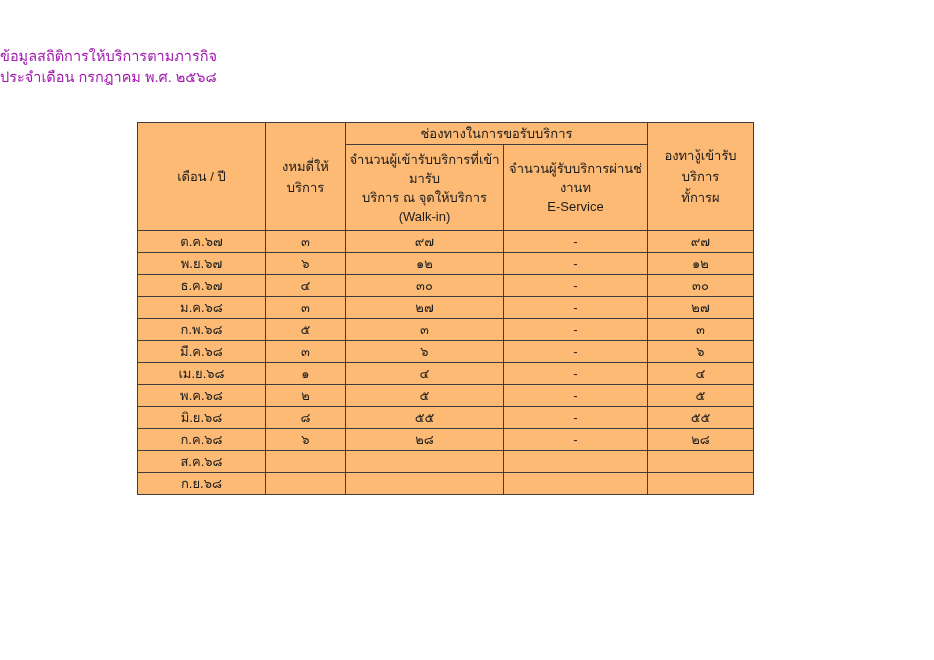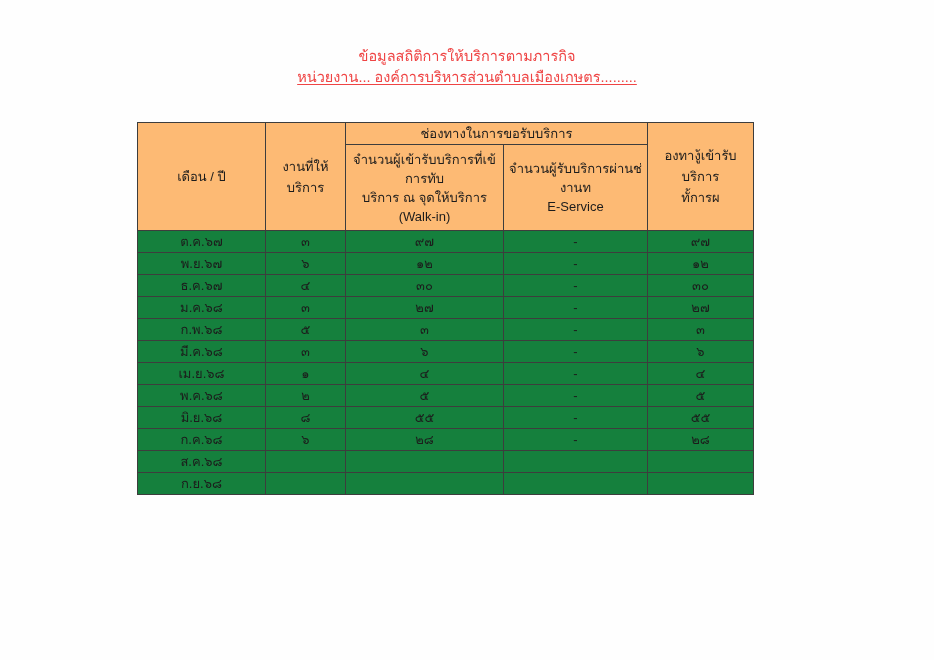--- a/index.html
+++ b/index.html
@@ -9,24 +9,24 @@
     font-family: "Liberation Sans", sans-serif;
     color: #1c1c1c;
     position: relative;
     overflow: hidden;
   }
   .page { position: absolute; inset: 0; background: #fefefe; }
 
   .title-block {
     position: absolute;
     top: 46px; left: 0; right: 0;
-    text-align: center;
+    text-align: left;
     font-size: 14.5px;
     line-height: 21px;
-    color: #ef4444;
+    color: #a21caf;
   }
   .title-block .line { white-space: pre; }
   .unit-line { text-decoration: underline; text-underline-offset: 2px; }
 
   table.stats {
     position: absolute;
     left: 137px; top: 122px;
     width: 616px;
     border-collapse: collapse;
     table-layout: fixed;
@@ -38,59 +38,59 @@
     text-align: center;
     vertical-align: middle;
     font-weight: normal;
     padding: 0 2px;
     overflow: hidden;
   }
   .stats thead th { background: #fdba74; }
   .stats .group-row th { height: 21px; }
   .stats .sub-row th { height: 85px; line-height: 19px; }
   .stats tbody tr { height: 22px; }
-  .stats tbody td { background: #15803d; }
+  .stats tbody td { background: #fdba74; }
 
   .col-month   { width: 128px; }
   .col-service { width: 80px; }
   .col-walkin  { width: 158px; }
   .col-eserv   { width: 144px; }
   .col-total   { width: 106px; }
 </style>
 </head>
 <body>
 
 <div class="page">
 
   <div class="title-block">
     <div class="line">ข้อมูลสถิติการให้บริการตามภารกิจ</div>
-    <div class="line unit-line">หน่วยงาน... องค์การบริหารส่วนตำบลเมืองเกษตร.........</div>
+    <div class="line">ประจำเดือน กรกฎาคม พ.ศ. ๒๕๖๘</div>
   </div>
 
   <table class="stats">
     <colgroup>
       <col class="col-month">
         <col class="col-service">
         <col class="col-walkin">
         <col class="col-eserv">
         <col class="col-total">
     </colgroup>
     <thead>
       <tr class="group-row">
         <th rowspan="2">เดือน / ปี</th>
-        <th rowspan="2">งานที่ให้บริการ</th>
+        <th rowspan="2">งหมดี่ให้บริการ</th>
         <th colspan="2">ช่องทางในการขอรับบริการ</th>
         <th rowspan="2">
           <div>องทางู้เข้ารับบริการ</div>
           <div>ทั้การผ</div>
         </th>
       </tr>
       <tr class="sub-row">
         <th>
-          <div>จำนวนผู้เข้ารับบริการที่เข้การทับ</div>
+          <div>จำนวนผู้เข้ารับบริการที่เข้ามารับ</div>
           <div>บริการ ณ จุดให้บริการ</div>
           <div>(Walk-in)</div>
         </th>
         <th>
           <div>จำนวนผู้รับบริการผ่านช่งานท</div>
           <div>E-Service</div>
         </th>
       </tr>
     </thead>
     <tbody>

